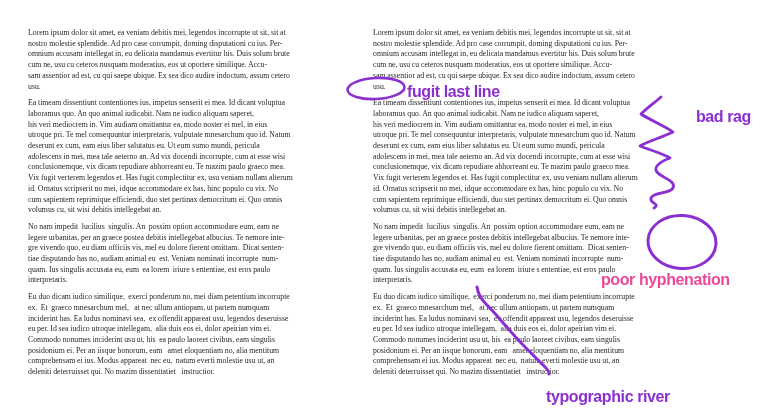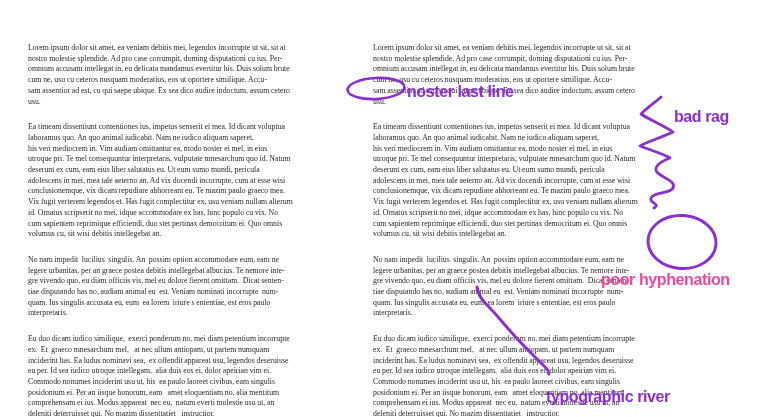--- a/index.html
+++ b/index.html
@@ -16,41 +16,41 @@
     width: 310px;
     color: #231f20;
     font-size: 7.8px;
     line-height: 10.7px;
     letter-spacing: 0px;
     word-spacing: -0.2px;
   }
   .col-left  { left: 28px; }
   .col-right { left: 373px; }
   .para {
-    margin: 15px 0 6px 0;
+    margin: 0 0 6px 0;
     white-space: pre;      
   }
   .overlay {
     position: absolute;
     left: 0; top: 0;
     width: 768px; height: 417px;
     pointer-events: none;
   }
   .ann-label {
     position: absolute;
     font-family: "Liberation Sans", sans-serif;
     font-weight: 700;
     font-size: 16px;
     line-height: 1;
     letter-spacing: -0.4px;
     color: #8c2fd0;
     white-space: nowrap;
   }
   .lbl-short-last-line  { left: 407px; top: 84px;  }
-  .lbl-bad-rag          { left: 674px; top: 109px; text-align: center; }
+  .lbl-bad-rag          { left: 696px; top: 109px; text-align: center; }
   .lbl-poor-hyphenation { left: 601px; top: 272px; }
   .lbl-typographic-river{ left: 546px; top: 389px; }
   .ann-stroke {
     fill: none;
     stroke: #8c2fd0;
     stroke-linecap: round;
     stroke-linejoin: round;
   }
 </style>
 </head>
@@ -145,16 +145,16 @@
   </g>
 
   <path class="ann-stroke" stroke-width="3" d="M 477 287
            C 478 294 481 299 486 304
            C 494 312 499 318 505 325
            C 511 332 519 341 527 349
            C 534 356 541 363 546 368
            C 548 370 549 372 549 374" stroke="#8c2fd0"></path>
 </svg>
 
-<div class="ann-label lbl-short-last-line" style="color: rgb(140, 47, 208);">noster last line</div>
+<div class="ann-label lbl-short-last-line" style="color: rgb(140, 47, 208);">fugit last line</div>
 <div class="ann-label lbl-bad-rag" style="color: rgb(140, 47, 208);">bad rag</div>
 <div class="ann-label lbl-poor-hyphenation" style="color: #ec4899;">poor hyphenation</div>
 <div class="ann-label lbl-typographic-river" style="color: rgb(140, 47, 208);">typographic river</div>
 
 </body></html>

